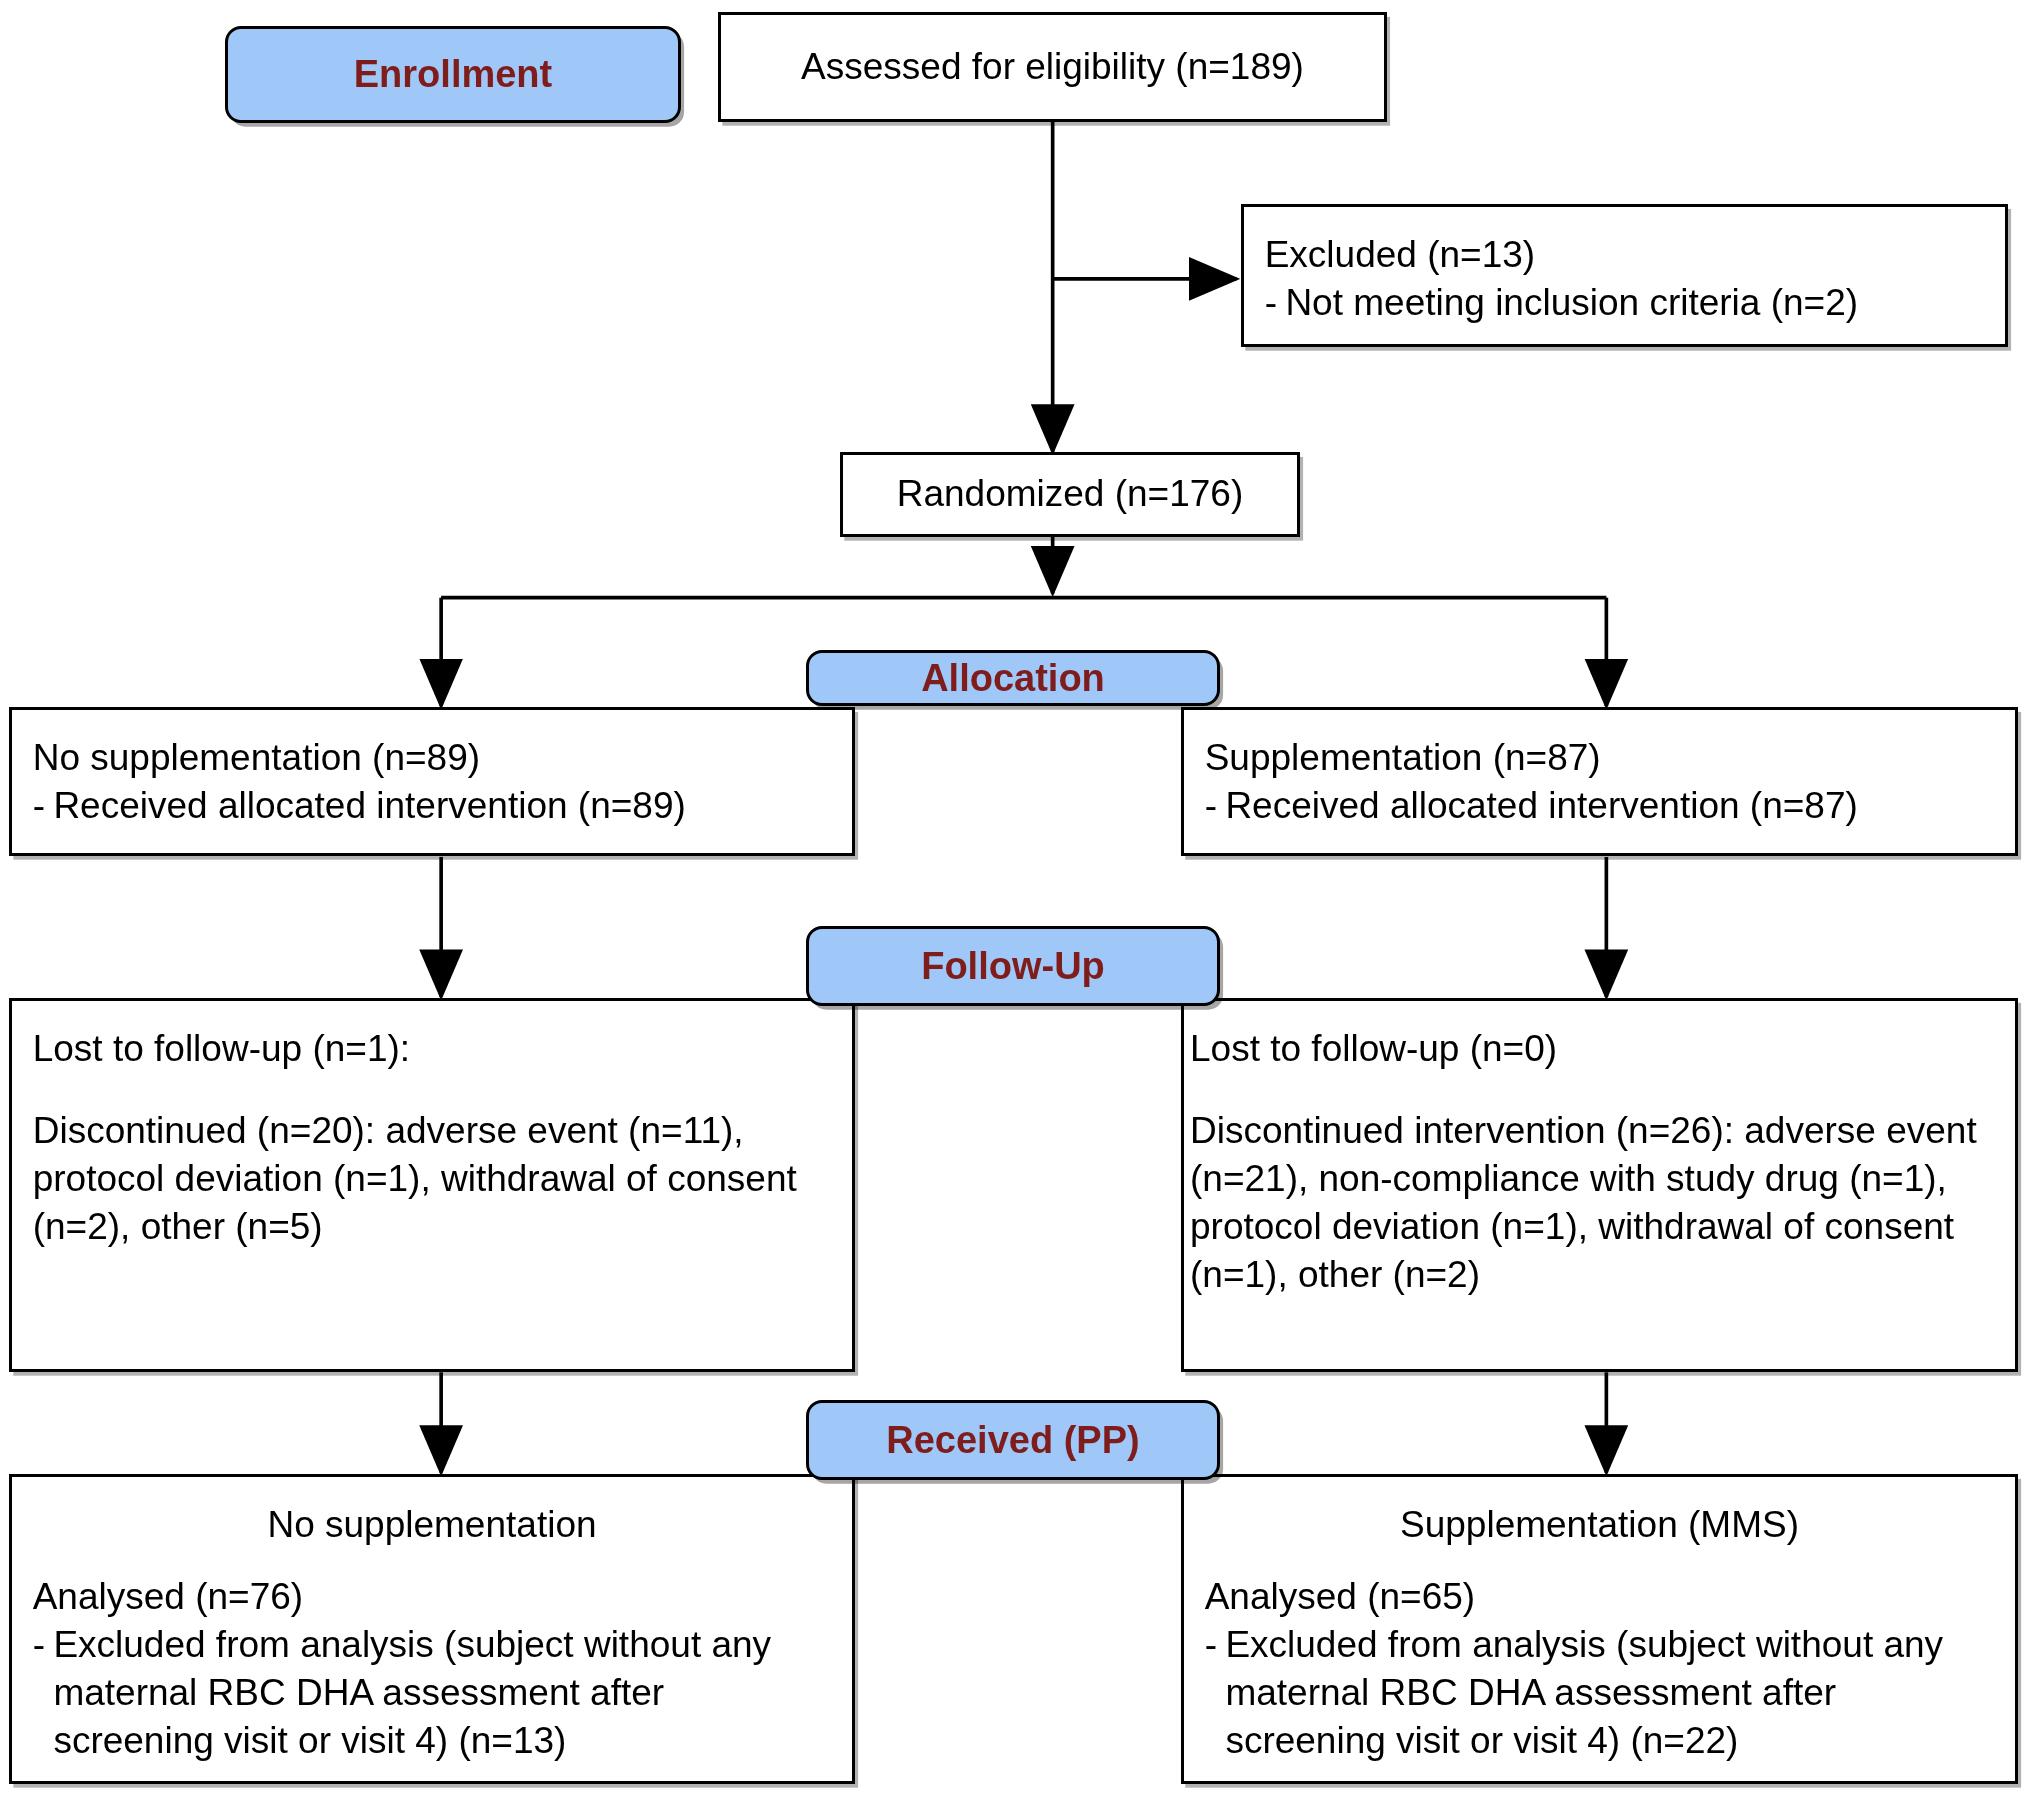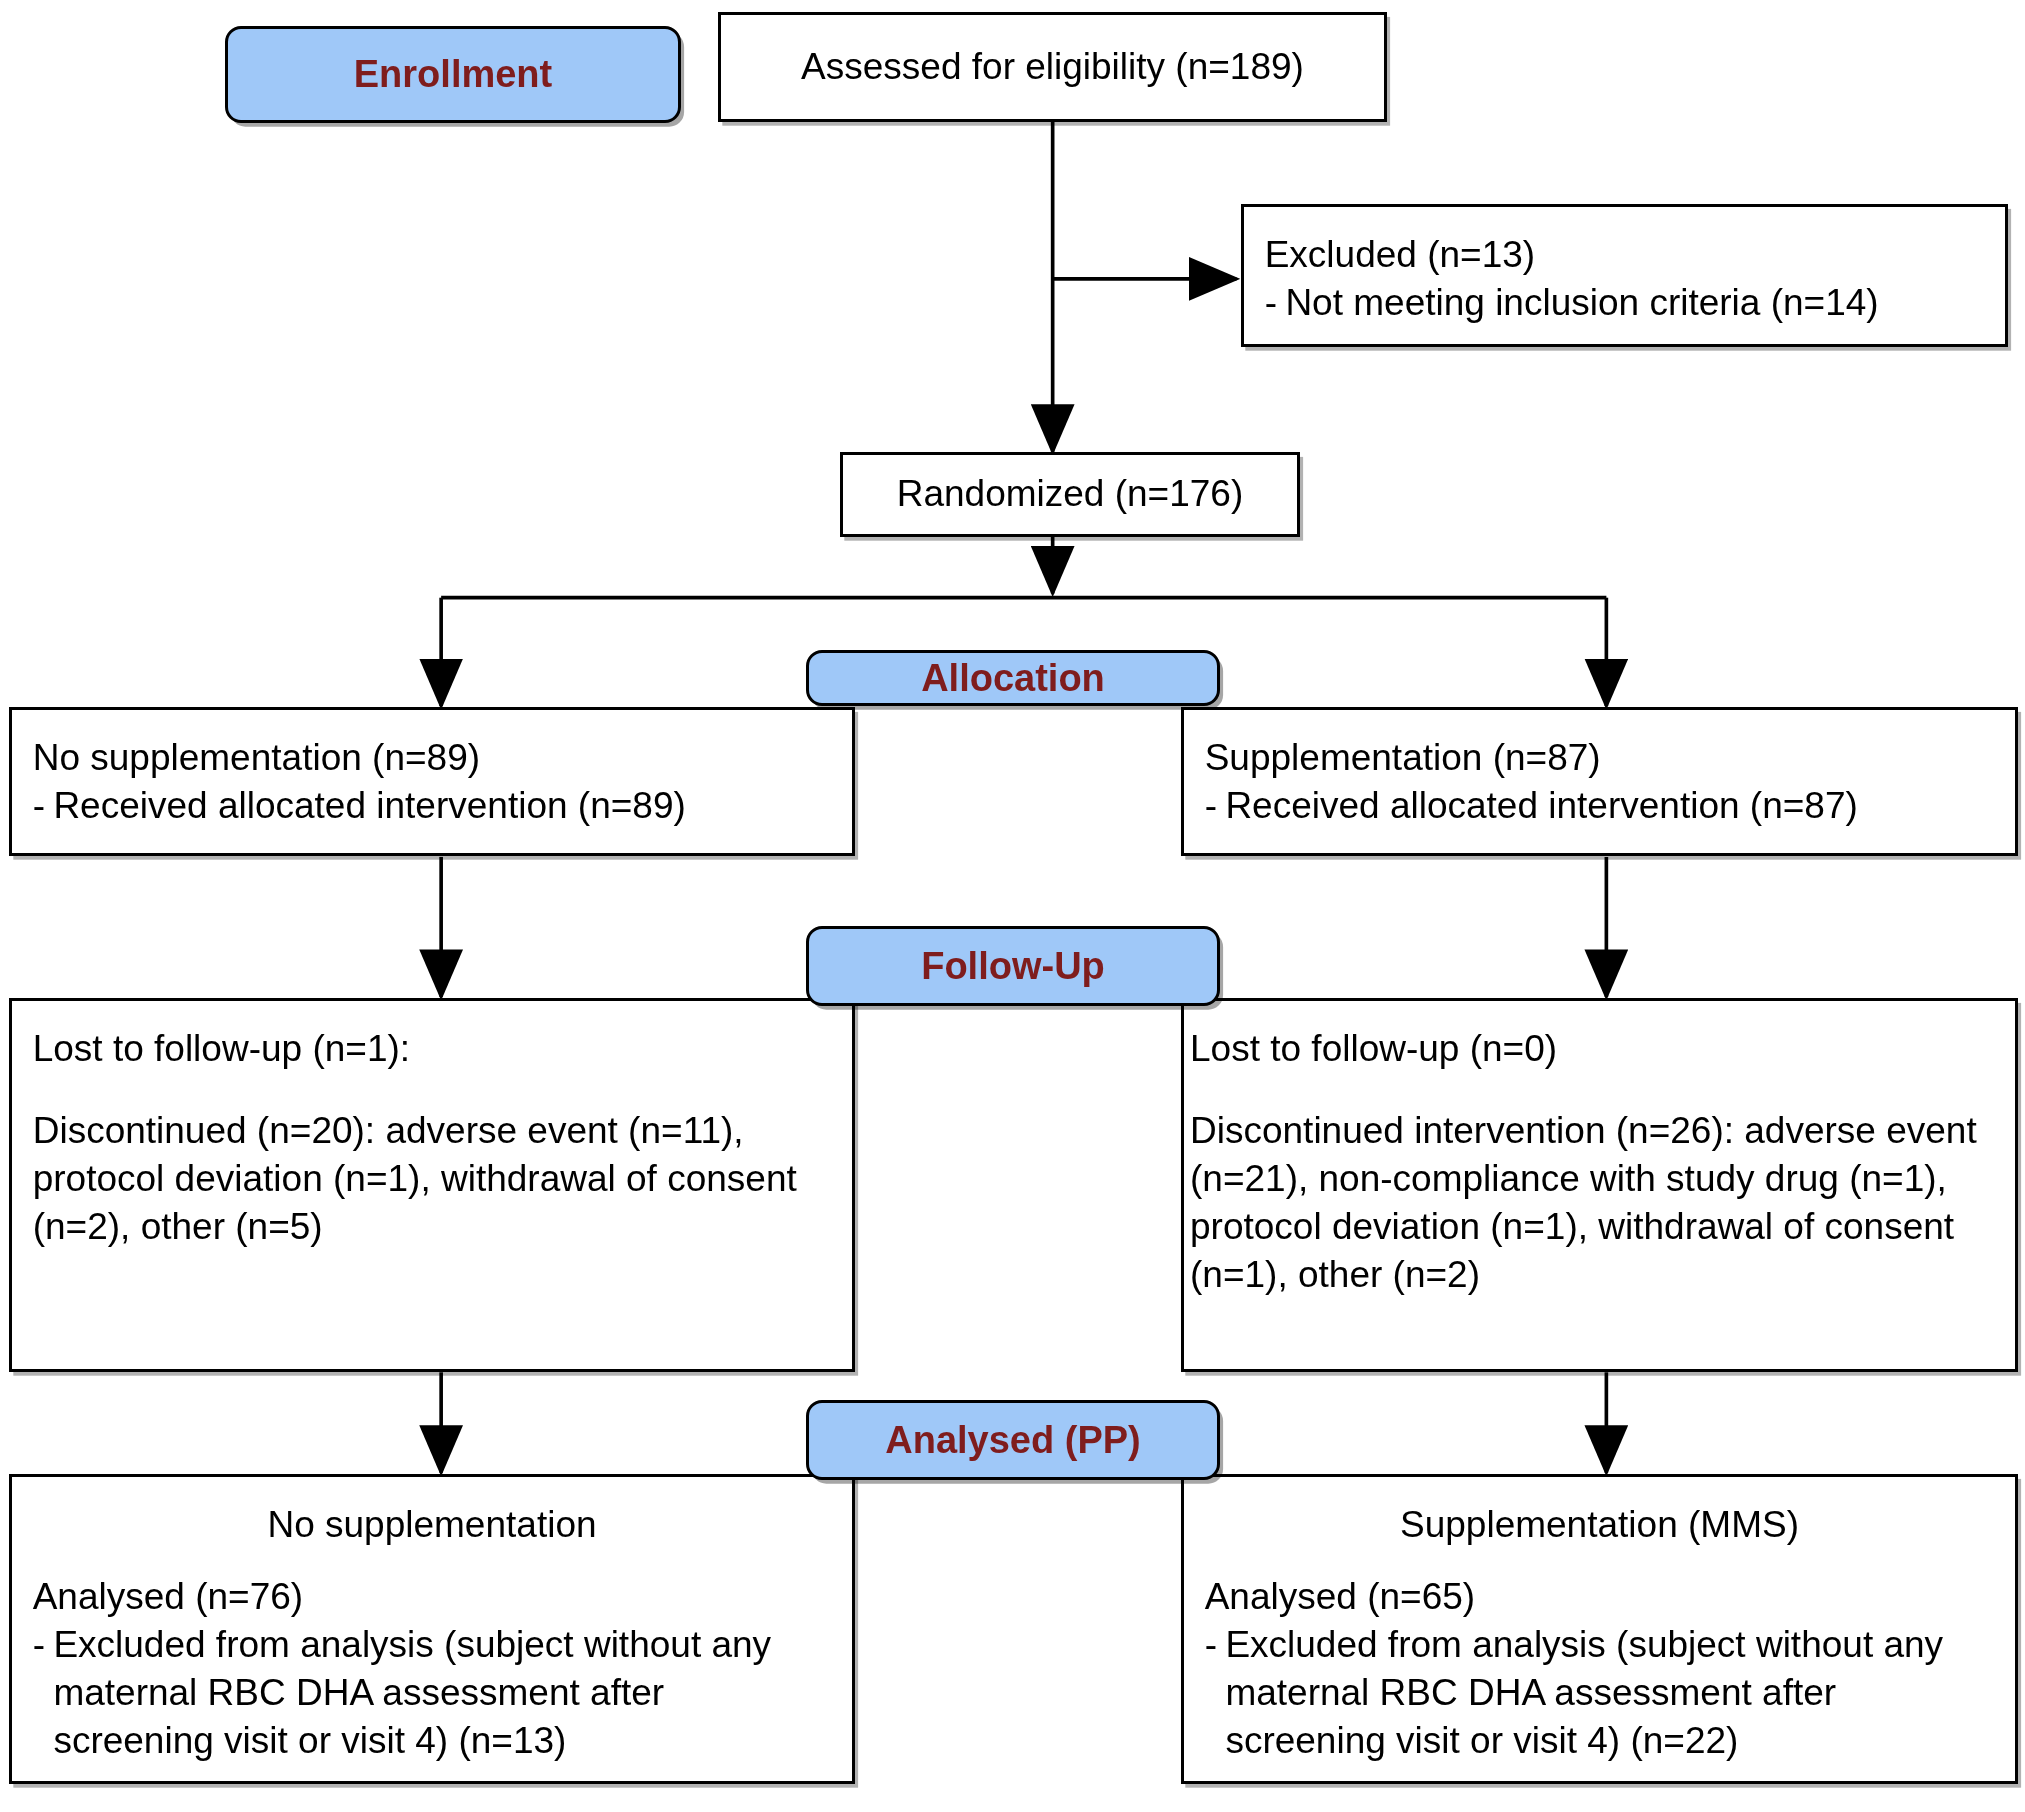--- a/index.html
+++ b/index.html
@@ -130,21 +130,21 @@
   </div>
 
   <div class="node centered" style="left:718px; top:12px; width:669px; height:110px;">
     <span class="body">Assessed for eligibility (n=189)</span>
   </div>
 
   <div class="node padded" style="left:1241px; top:204px; width:767px; height:143px;">
     <div class="body">Excluded (n=13)</div>
     <div class="dash-line">
       <span class="dash">-</span>
-      <span class="dash-text">Not meeting inclusion criteria (n=14)</span>
+      <span class="dash-text">Not meeting inclusion criteria (n=2)</span>
     </div>
   </div>
 
   <div class="node centered" style="left:840px; top:452px; width:460px; height:85px;">
     <span class="body">Randomized (n=176)</span>
   </div>
 
   <div class="banner" style="left:806px; top:650px; width:414px; height:56px; background:#9FC8F8;">
     <span>Allocation</span>
   </div>
@@ -175,21 +175,21 @@
     <div class="body">Discontinued (n=20): adverse event (n=11), protocol deviation (n=1), withdrawal of consent (n=2), other (n=5)</div>
   </div>
 
   <div class="node padded" style="left:1181px; top:998px; width:837px; height:374px;padding-left:6px;">
     <div class="body">Lost to follow-up (n=0)</div>
     <div class="gap-line"></div>
     <div class="body">Discontinued intervention (n=26): adverse event (n=21), non-compliance with study drug (n=1), protocol deviation (n=1), withdrawal of consent (n=1), other (n=2)</div>
   </div>
 
   <div class="banner" style="left:806px; top:1400px; width:414px; height:80px; background:#9FC8F8;">
-    <span>Analysed (PP)</span>
+    <span>Received (PP)</span>
   </div>
 
   <div class="node padded" style="left:9px; top:1474px; width:846px; height:310px;">
     <div class="heading-centered">No supplementation</div>
     <div class="body">Analysed (n=76)</div>
     <div class="dash-line">
       <span class="dash">-</span>
       <span class="dash-text">Excluded from analysis (subject without any maternal RBC DHA assessment after screening visit or visit 4) (n=13)</span>
     </div>
   </div>

